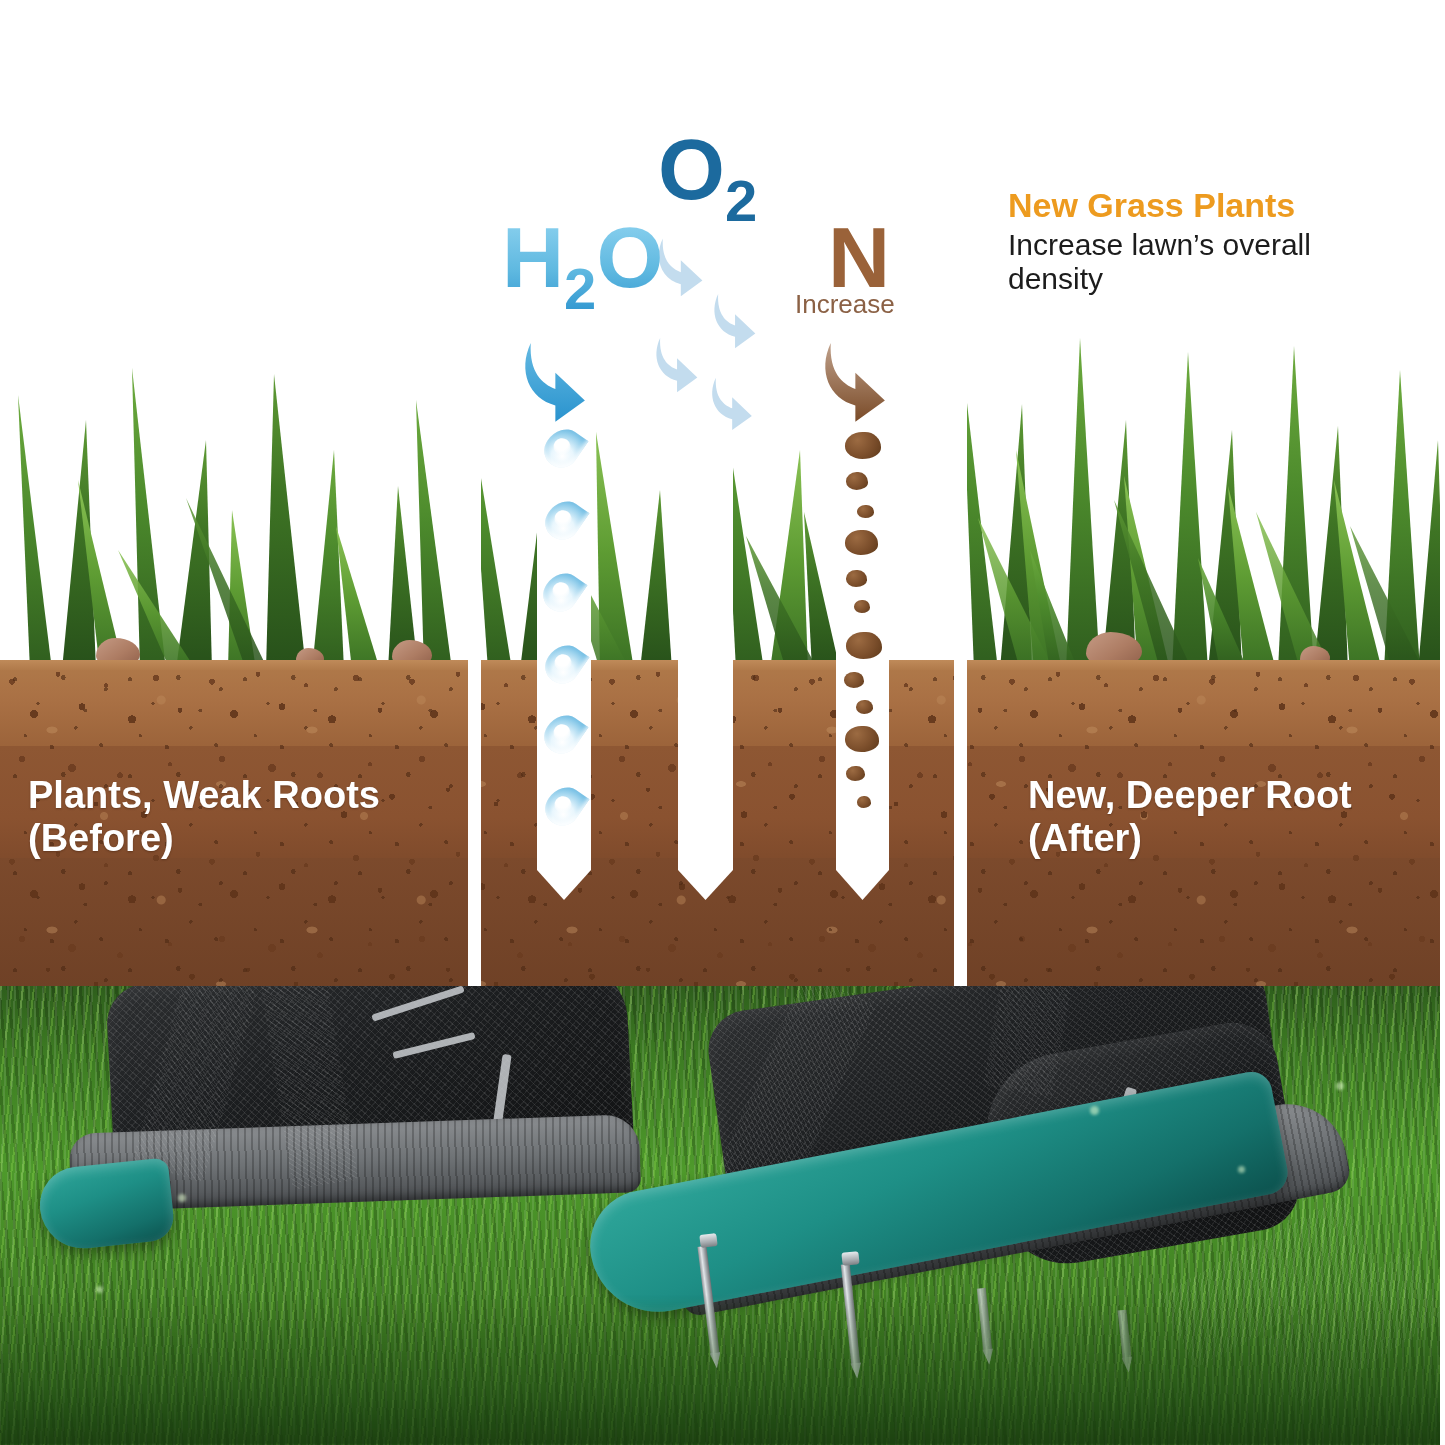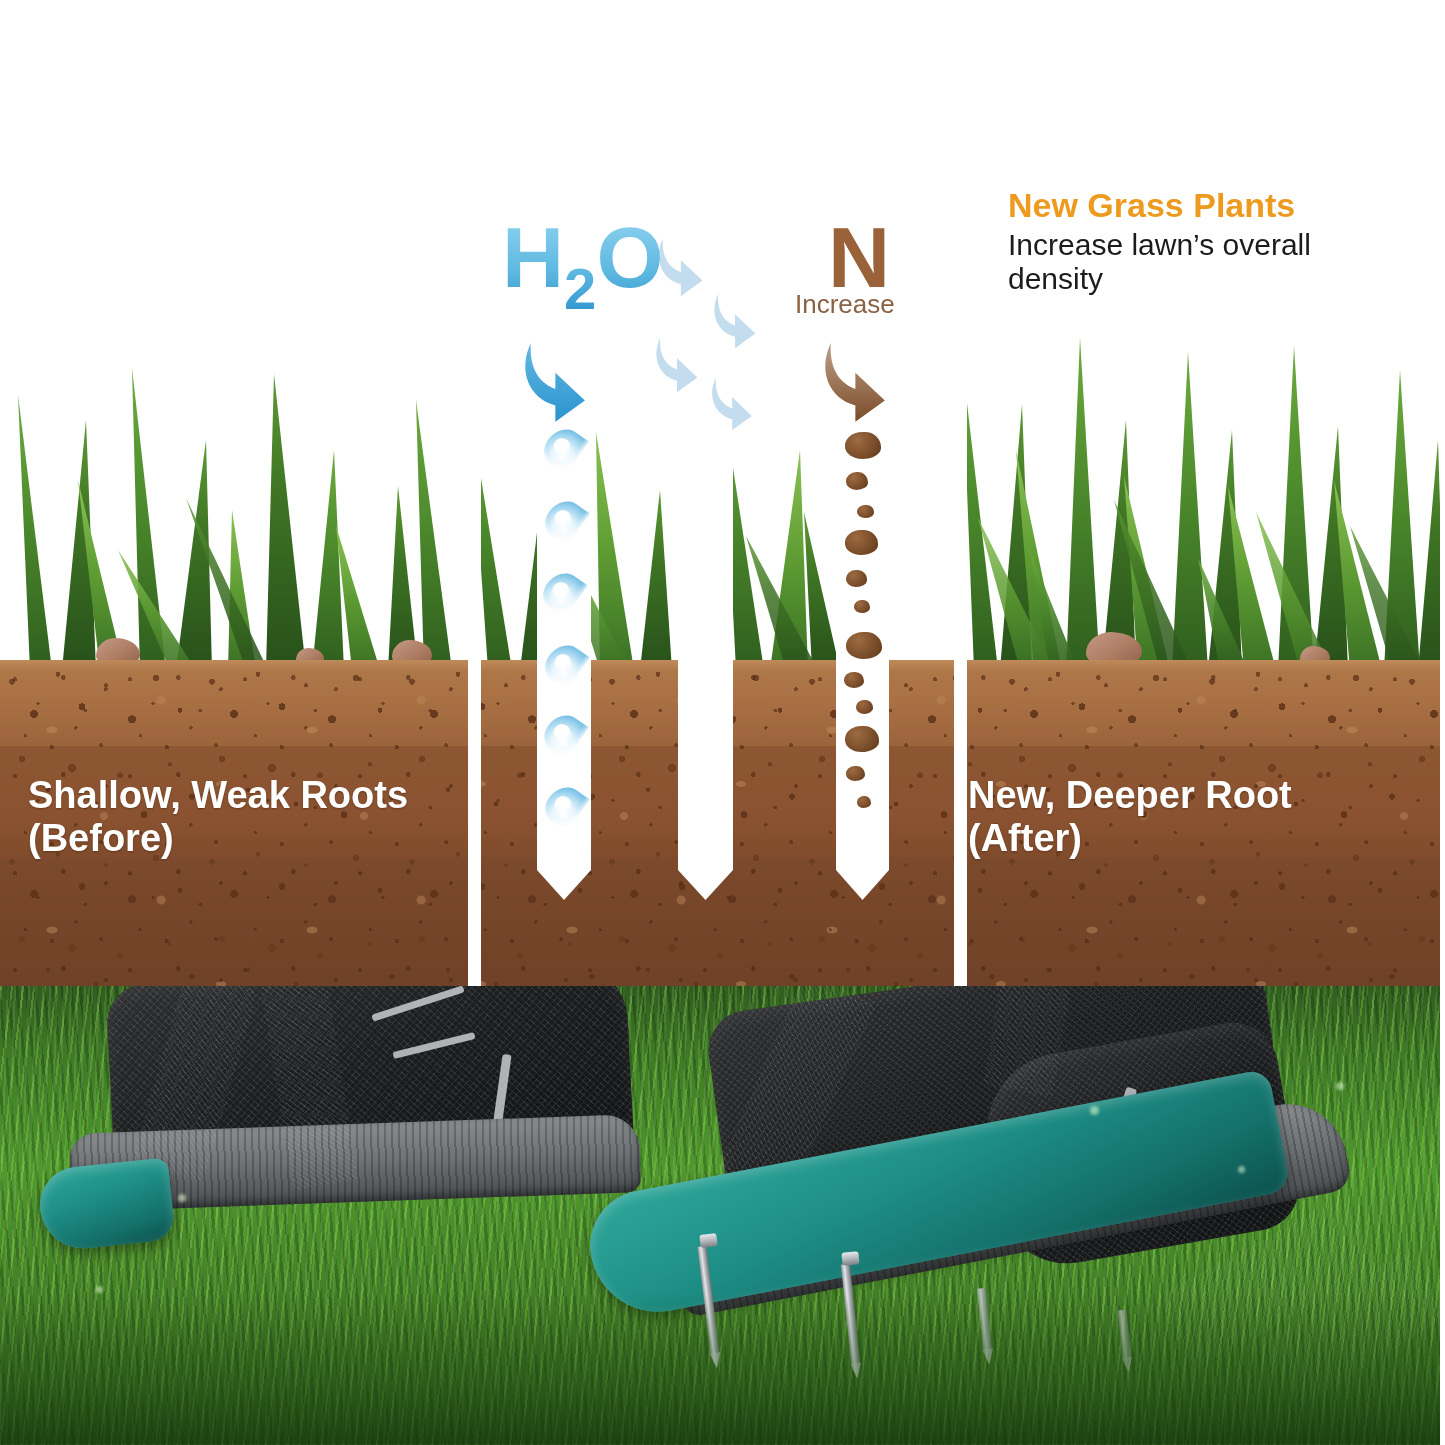--- a/index.html
+++ b/index.html
@@ -325,30 +325,31 @@
         <linearGradient id="arrBrown" x1="0" y1="0" x2="0" y2="1">
           <stop offset="0%" stop-color="#BFA08A"></stop>
             <stop offset="100%" stop-color="#7A4B28"></stop>
         </linearGradient>
       </defs>
       <path d="M18 16 C16 52 32 66 48 72 L48 52 L84 86 L48 112 L48 92 C16 84 2 50 18 16 Z" fill="url(#arrBrown)" transform="translate(4,-6) scale(.82)"></path>
     </svg>
 
     <div class="chem h2o"><span>H</span><span class="sub">2</span><span>O</span></div>
 
+    <div class="chem o2"><span>O</span><span class="sub">2</span></div>
 
     <div class="chem n-lbl">N</div>
     <div class="nutrients">Increase</div>
 
     <div class="callout-title" style="left:1008px;top:186px;">New Grass Plants</div>
     <div class="callout-body" style="left:1008px;top:228px;">Increase lawn’s overall density</div>
 
-    <div class="soil-label" style="left:28px;top:774px;">Shallow, Weak Roots
+    <div class="soil-label" style="left:28px;top:774px;">Plants, Weak Roots
 (Before)</div>
-    <div class="soil-label" style="left:968px;top:774px;">New, Deeper Root
+    <div class="soil-label" style="left:1028px;top:774px;">New, Deeper Root
 (After)</div>
   </div>
 
   <div class="photo">
     <div class="lawn"></div>
 
     <div class="shoe" style="left:40px;top:0px;width:640px;height:300px;">
       <div class="shoe-mesh" style="left:70px;top:-14px;width:520px;height:200px;transform:rotate(-3deg);">
         <div class="mesh-tex"></div>
       </div>

